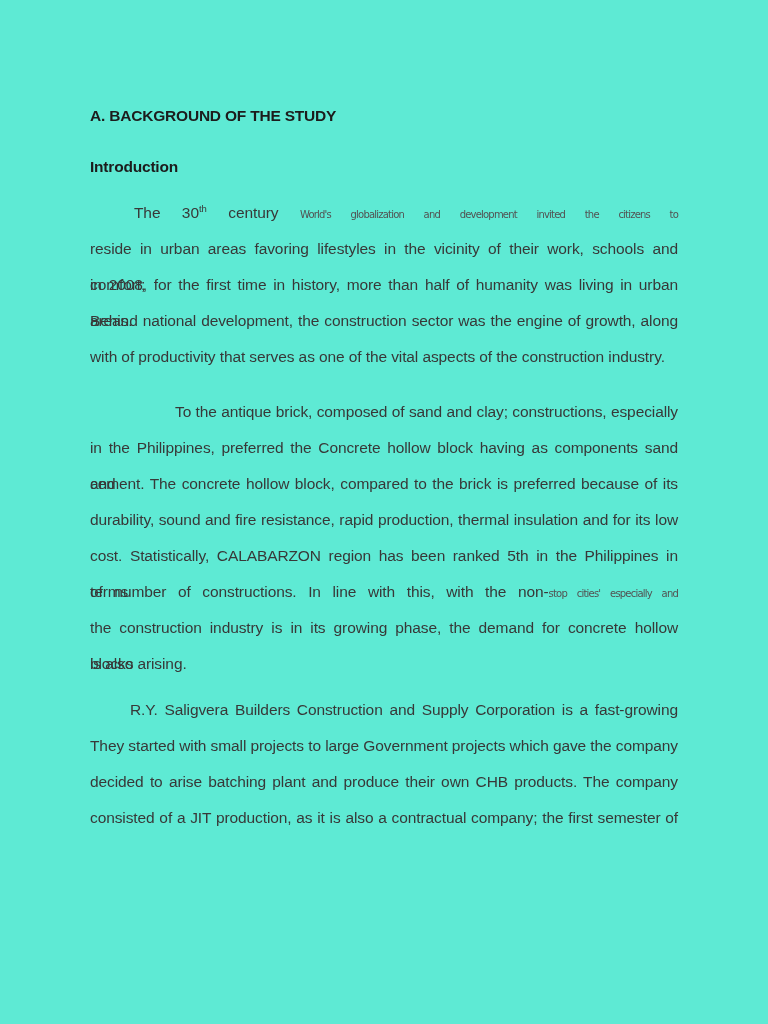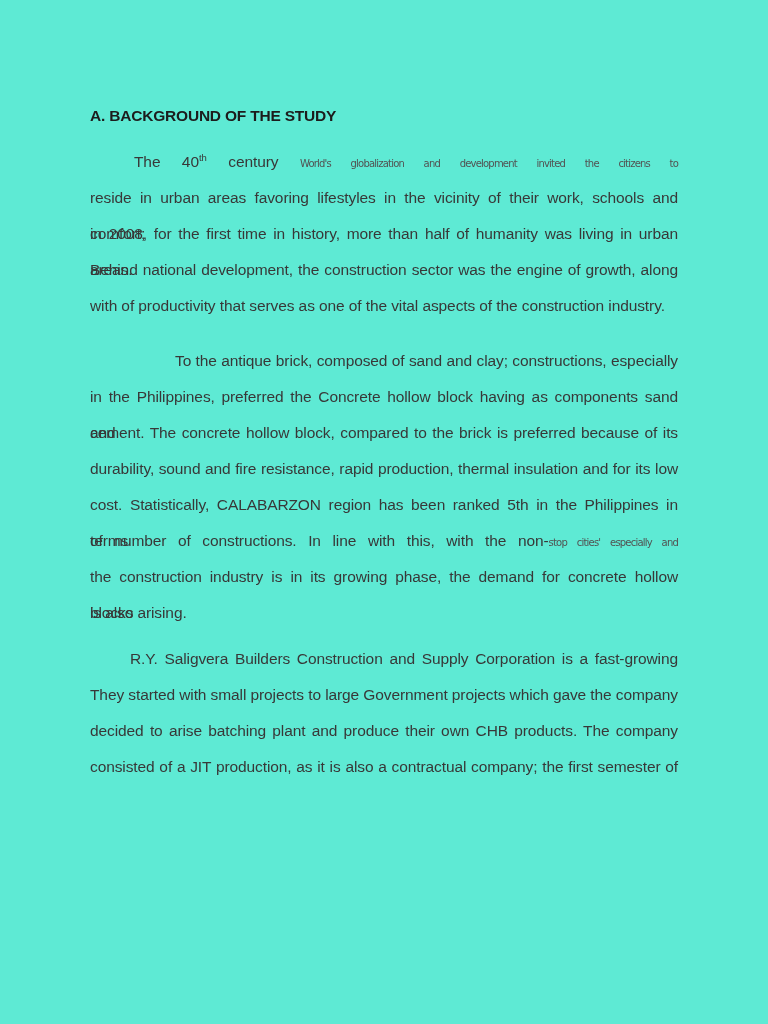--- a/index.html
+++ b/index.html
@@ -64,23 +64,24 @@
     letter-spacing: 0;
   }
 </style>
 </head>
 <body>
 
 <div class="page">
 
   <div class="heading">A. BACKGROUND OF THE STUDY</div>
 
+  <div class="heading subheading">Introduction</div>
 
   <div class="para para-1">
-    <div class="line indent-p1"><span>The 40</span><sup class="sup-th">th</sup><span> century </span><span class="alt">World's globalization and development invited the citizens to</span></div>
+    <div class="line indent-p1"><span>The 30</span><sup class="sup-th">th</sup><span> century </span><span class="alt">World's globalization and development invited the citizens to</span></div>
     <div class="line">reside in urban areas favoring lifestyles in the vicinity of their work, schools and comfort;</div>
     <div class="line">in 2008, for the first time in history, more than half of humanity was living in urban areas.</div>
     <div class="line">Behind national development, the construction sector was the engine of growth, along</div>
     <div class="line para-end">with of productivity that serves as one of the vital aspects of the construction industry.</div>
   </div>
 
   <div class="para para-2">
     <div class="line indent-p2">To the antique brick, composed of sand and clay; constructions, especially</div>
     <div class="line">in the Philippines, preferred the Concrete hollow block having as components sand and</div>
     <div class="line">cement. The concrete hollow block, compared to the brick is preferred because of its</div>

